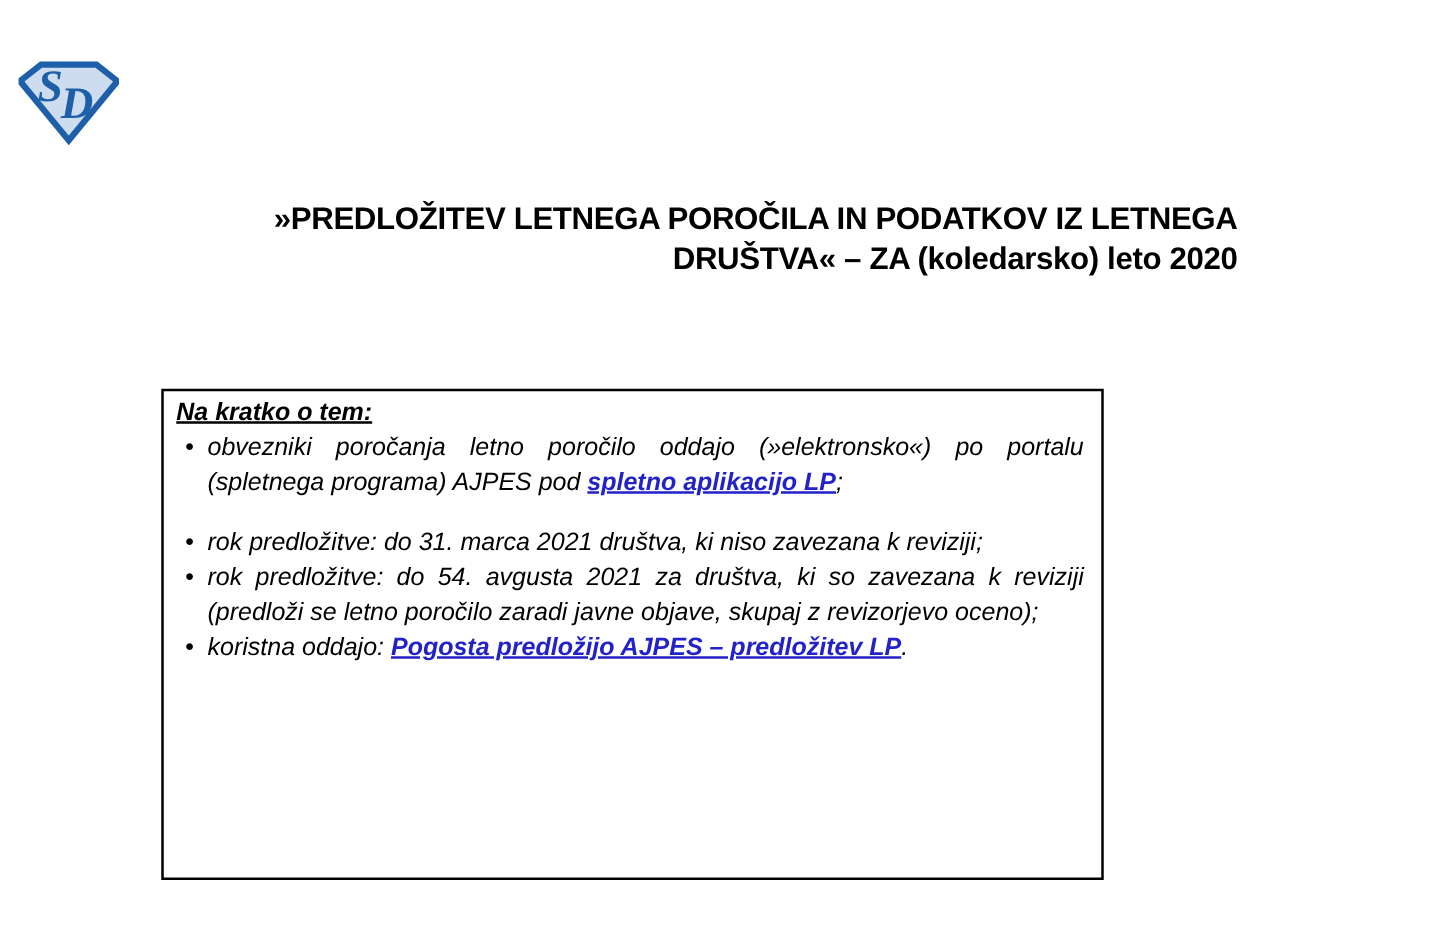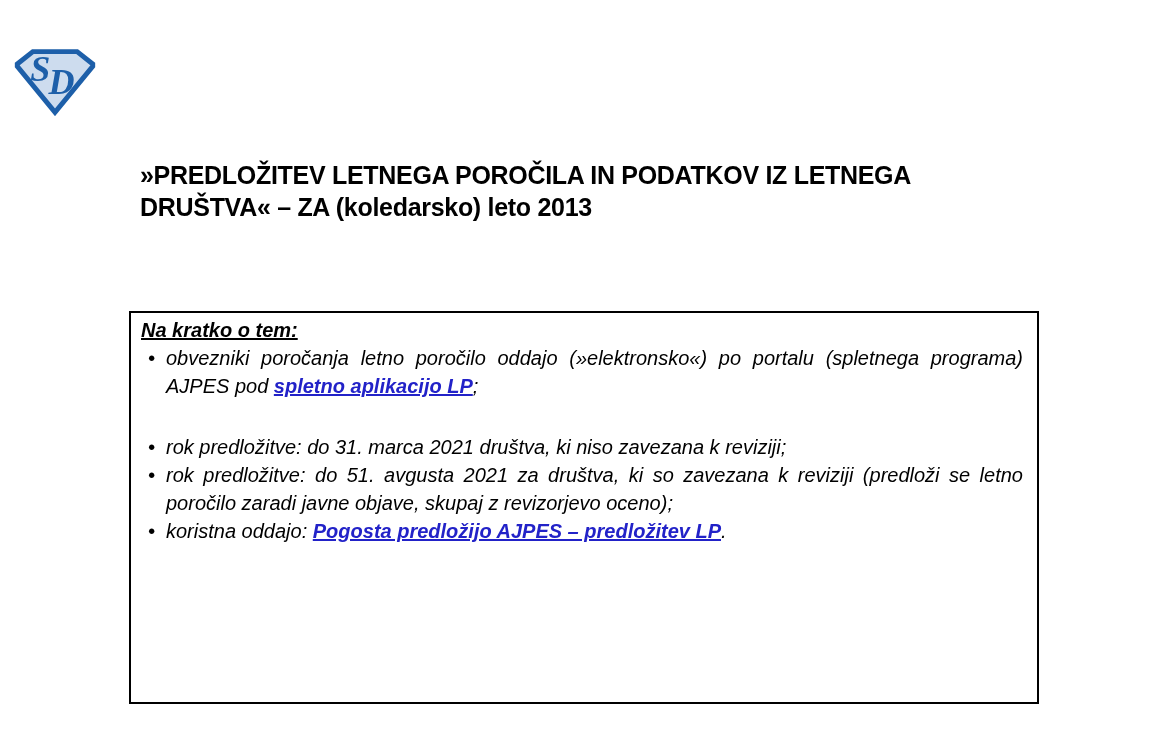--- a/index.html
+++ b/index.html
@@ -21,32 +21,32 @@
     left: 14px;
     top: 48px;
     width: 82px;
     height: 68px;
   }
   .doc-title {
     position: absolute;
     left: 140px;
     top: 160px;
     width: 850px;
-    text-align: left;
+    text-align: right;
     font-weight: bold;
     font-size: 25px;
     line-height: 31.5px;
     letter-spacing: -0.3px;
     color: #000000;
   }
   .info-box {
     position: absolute;
     left: 129px;
     top: 311px;
-    width: 910px;
+    width: 754px;
     height: 393px;
     box-sizing: border-box;
     border: 2px solid #000000;
     padding: 3px 14px 0 10px;
     font-style: italic;
     font-size: 20px;
     line-height: 28px;
     overflow: hidden;
   }
   .info-heading {
@@ -64,21 +64,21 @@
     padding-left: 25px;
     text-align: justify;
   }
   ul.bullet-list li::before {
     content: "\2022";
     position: absolute;
     left: 7px;
     top: 0;
   }
   ul.bullet-list li.gap-after {
-    margin-bottom: 33px;
+    margin-bottom: 20px;
   }
   a.doc-link {
     color: #2222c8;
     font-weight: bold;
     text-decoration: underline;
     cursor: pointer;
   }
 </style>
 </head>
 <body>
@@ -86,26 +86,26 @@
 <div class="page">
 
   <svg class="logo" viewBox="0 0 100 82" aria-hidden="true">
     <polygon points="4,19 23,4 77,4 96,19 96,22 50,78 4,22" fill="#cddcee" stroke="#1d5fa9" stroke-width="6" stroke-linejoin="miter"></polygon>
     <text x="32" y="40" text-anchor="middle" font-family="Liberation Serif, serif" font-style="italic" font-weight="bold" font-size="44" fill="#1d5fa9">S</text>
     <text x="58" y="56" text-anchor="middle" font-family="Liberation Serif, serif" font-style="italic" font-weight="bold" font-size="44" fill="#1d5fa9">D</text>
   </svg>
 
   <div class="doc-title">
     <div>»PREDLOŽITEV LETNEGA POROČILA IN PODATKOV IZ LETNEGA</div>
-    <div>DRUŠTVA« – ZA (koledarsko) leto 2013</div>
+    <div>DRUŠTVA« – ZA (koledarsko) leto 2020</div>
   </div>
 
   <div class="info-box">
     <div class="info-heading">Na kratko o tem:</div>
     <ul class="bullet-list">
         <li class="gap-after"><span>obvezniki poročanja letno poročilo oddajo (»elektronsko«) po portalu (spletnega programa) AJPES pod </span><a class="doc-link" href="#">spletno aplikacijo LP</a><span>;</span></li>
         <li><span>rok predložitve: do 31. marca 2021 društva, ki niso zavezana k reviziji;</span></li>
-        <li><span>rok predložitve: do 51. avgusta 2021 za društva, ki so zavezana k reviziji (predloži se letno poročilo zaradi javne objave, skupaj z revizorjevo oceno);</span></li>
+        <li><span>rok predložitve: do 54. avgusta 2021 za društva, ki so zavezana k reviziji (predloži se letno poročilo zaradi javne objave, skupaj z revizorjevo oceno);</span></li>
         <li><span>koristna oddajo: </span><a class="doc-link" href="#">Pogosta predložijo AJPES – predložitev LP</a><span>.</span></li>
       </ul>
   </div>
 
 </div>
 
 </body></html>

